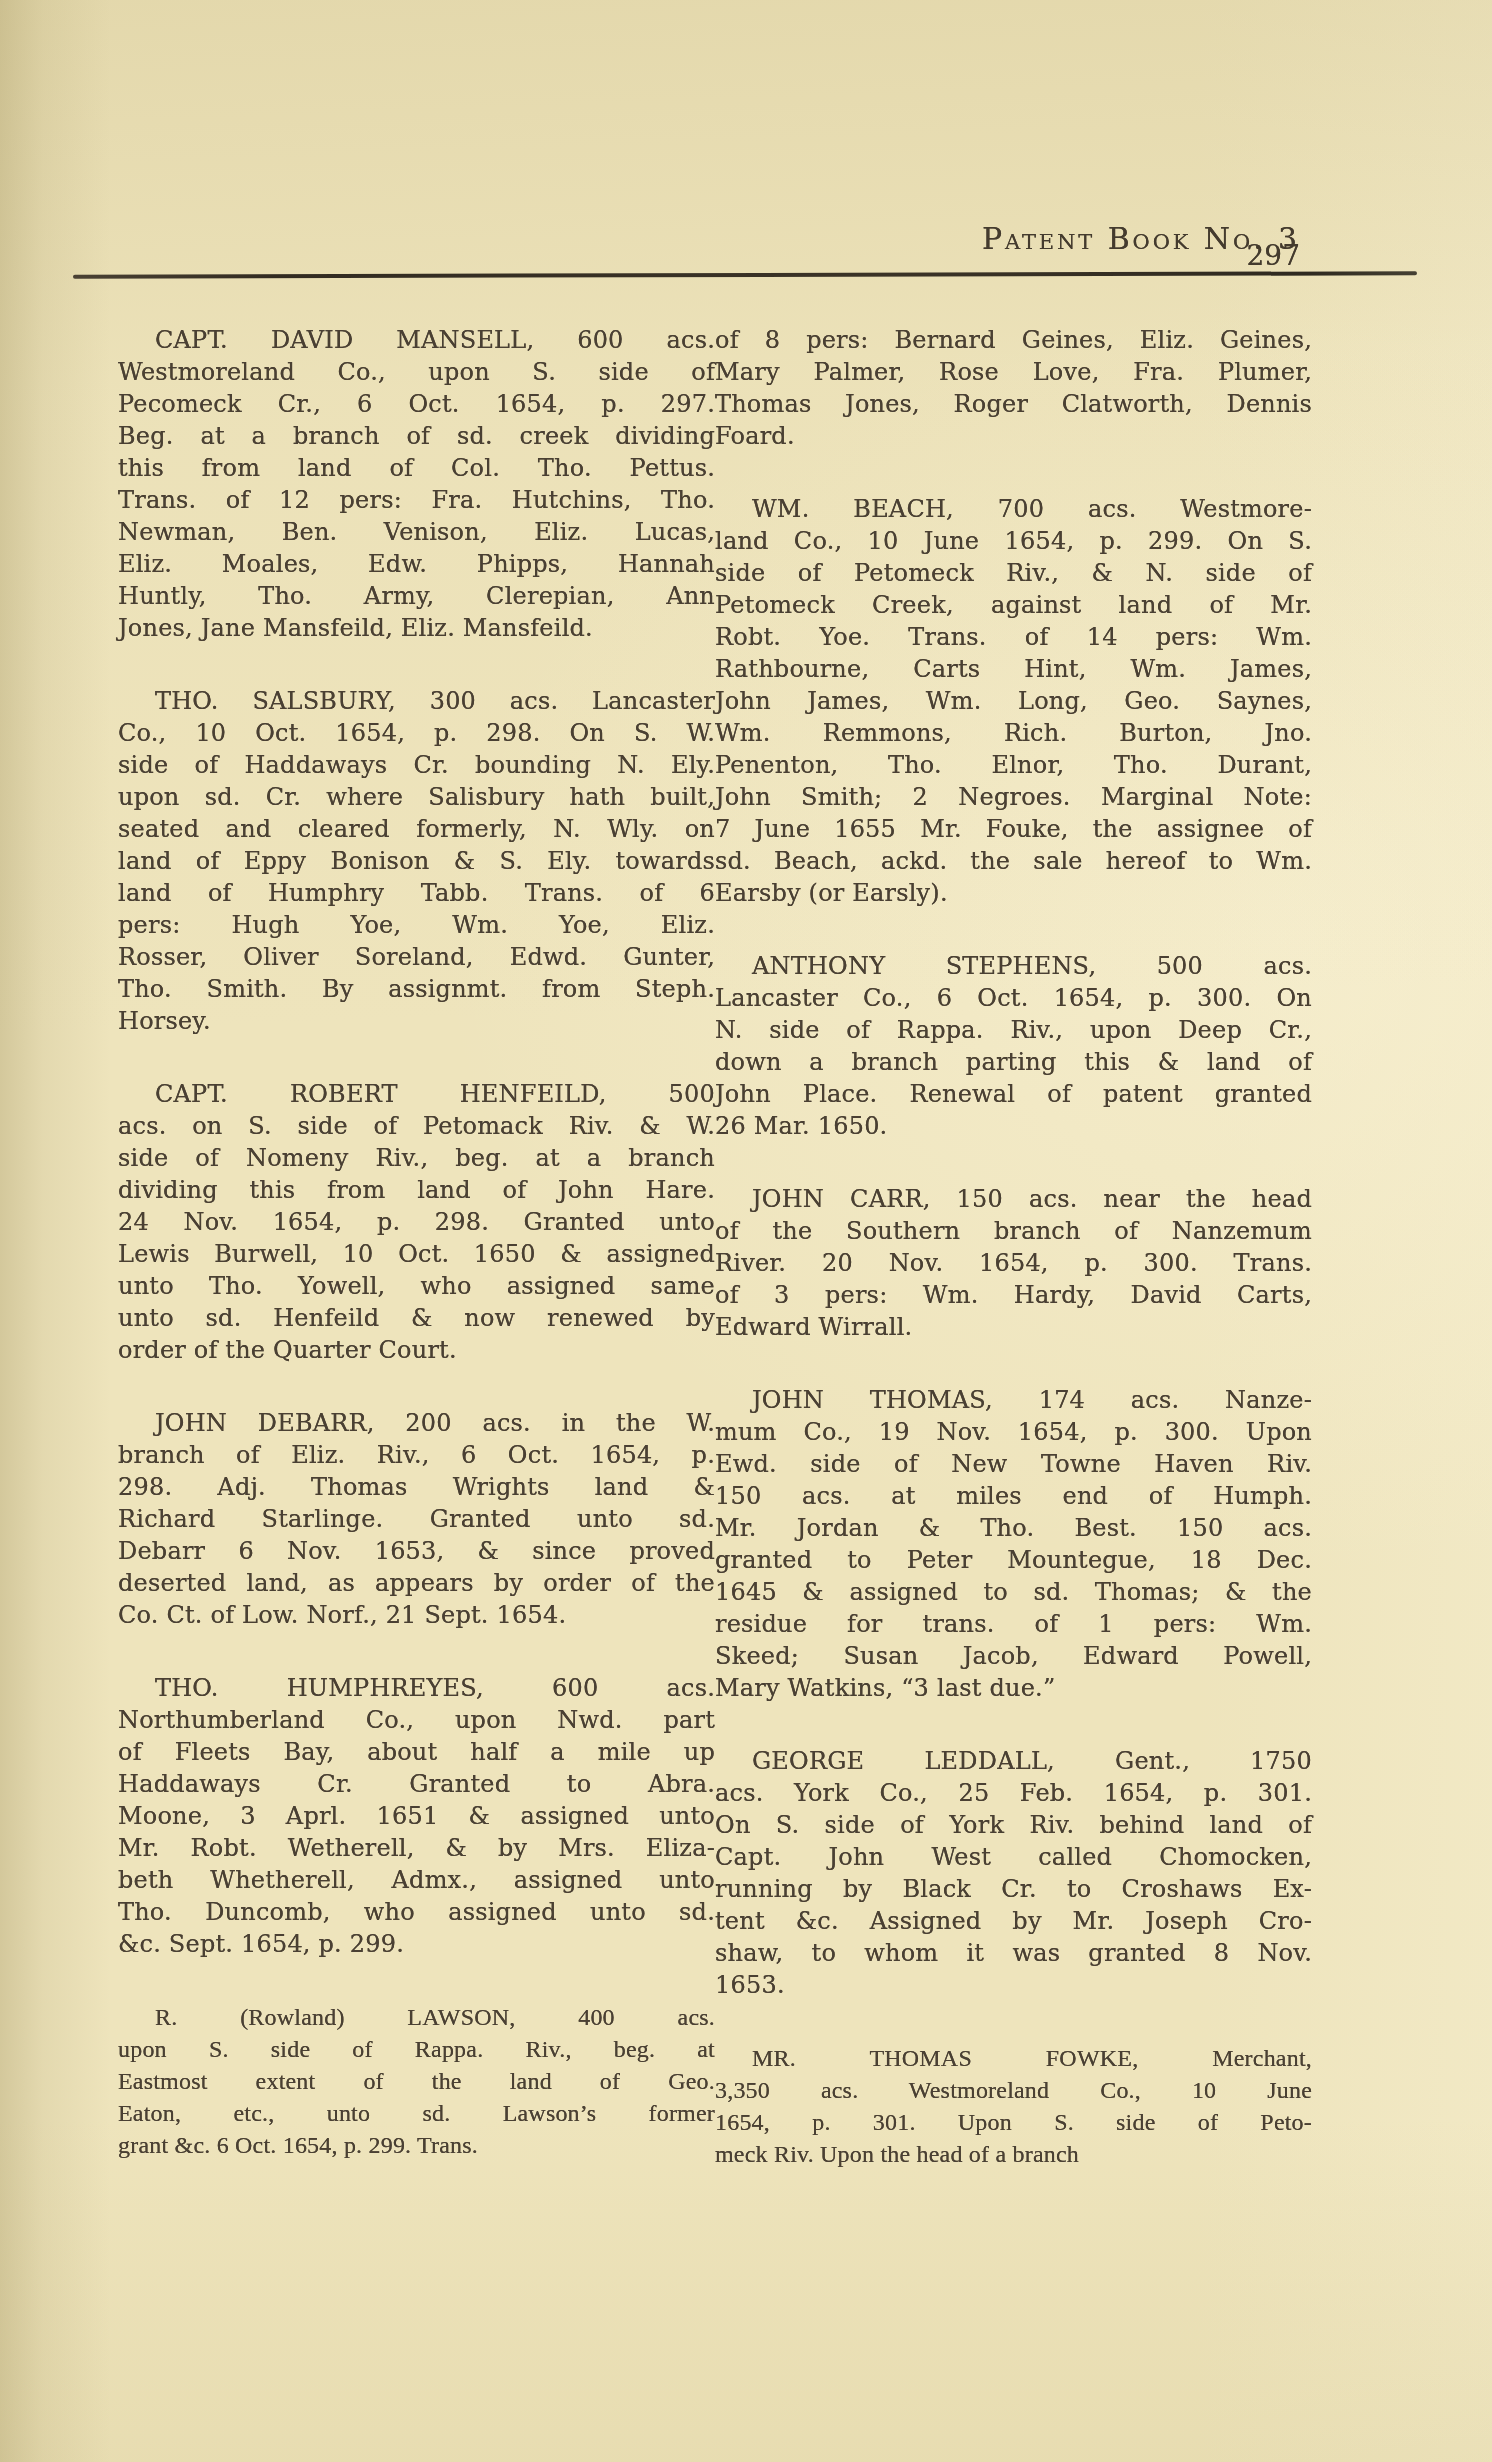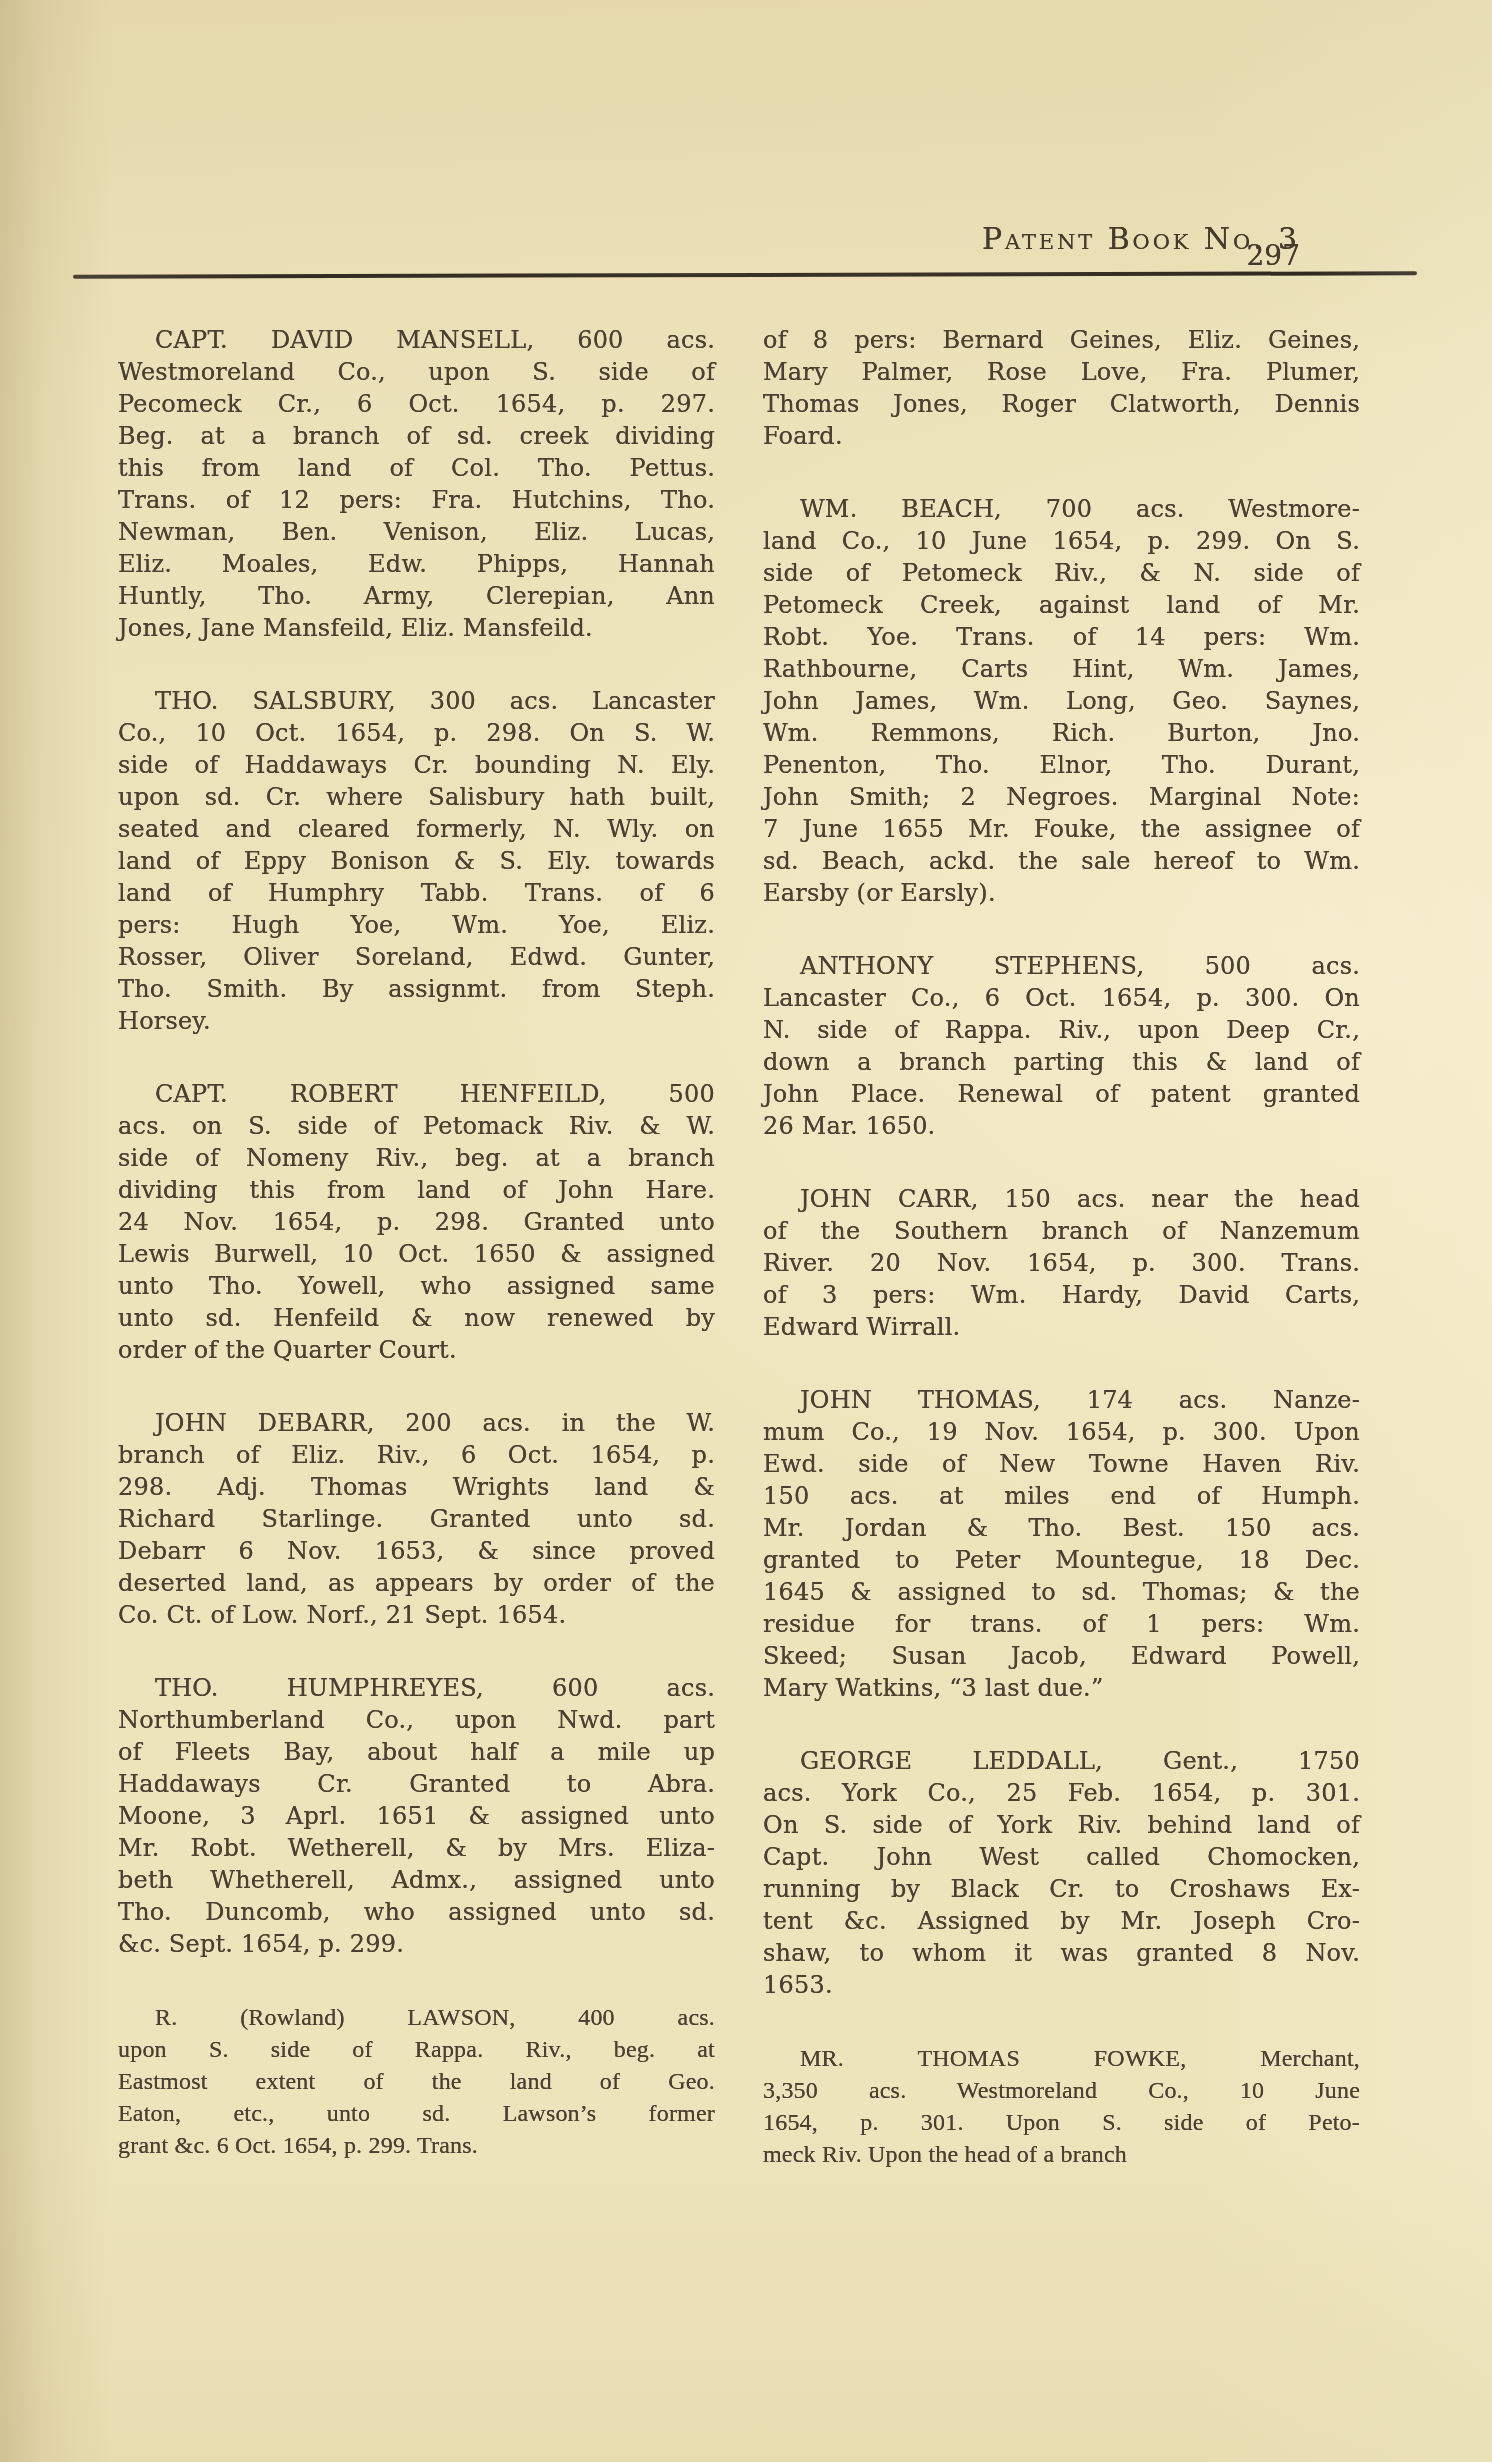--- a/index.html
+++ b/index.html
@@ -53,21 +53,20 @@
     border-radius: 1.9px;
     background: linear-gradient(90deg, #4a4133, #322b21 15%, #3b3327 60%, #2f2a20 92%, #454033);
     transform: rotate(-0.15deg);
   }
 
   .columns {
     position: absolute;
     top: 324px;
     left: 118px;
     display: flex;
-    gap: 48px;
   }
   .col {
     width: 597px;
     text-shadow: 0 0 0.5px rgba(74,64,51,0.9);
     letter-spacing: 0.2px;
   }
   .entry {
     margin-bottom: 41px;
     font-size: 24px;
     line-height: 32px;

